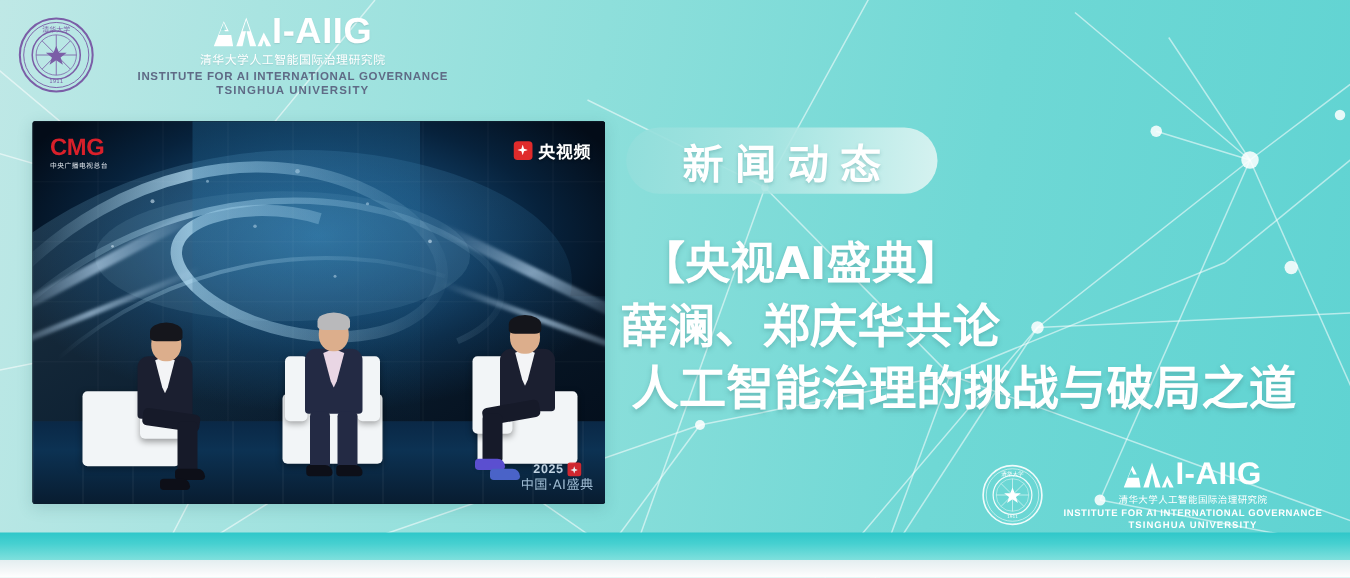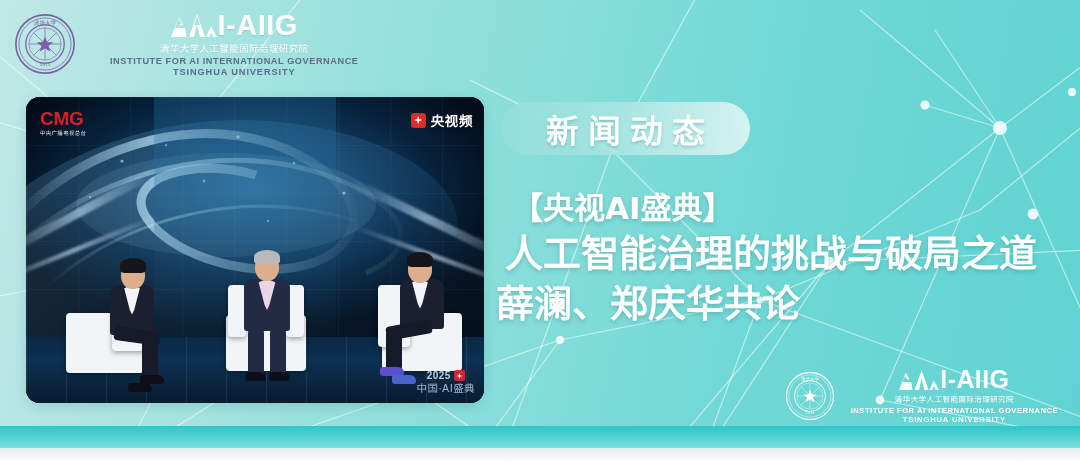--- a/index.html
+++ b/index.html
@@ -96,21 +96,21 @@
     font-weight: 600;
   }
 
   
   .video-card {
     position: absolute;
     left: 26px;
     top: 97px;
     width: 458px;
     height: 306px;
-    border-radius: 14px;
+    border-radius: 2px;
     overflow: hidden;
     box-shadow: 0 3px 12px rgba(40,90,100,.18);
     background: #05111f;
   }
   .stage {
     position: absolute;
     inset: 0;
     background:
       radial-gradient(ellipse 58% 46% at 50% 30%, #1c5f8f 0%, #113f66 38%, #07223c 68%, #030c18 100%),
       #030c18;
@@ -313,21 +313,21 @@
     top: 188px;
     width: 560px;
   }
   .hl-line {
     color: #ffffff;
     font-weight: 700;
     font-family: "DejaVu Sans", sans-serif;
     text-shadow: 0 2px 4px rgba(60,130,130,.38);
     white-space: nowrap;
   }
-  .hl1 { font-size: 31px; line-height: 1.32; }
+  .hl1 { font-size: 36px; line-height: 1.32; }
   .hl2 { font-size: 38px; line-height: 1.32; margin-left: -16px; }
   .hl3 { font-size: 38px; line-height: 1.32; margin-left: -7px; }
 
   
   .br-logo {
     position: absolute;
     right: 22px;
     bottom: 38px;
     display: flex;
     align-items: center;
@@ -553,22 +553,22 @@
       <div class="event-row2">中国·AI盛典</div>
     </div>
   </div>
 
   <div class="pill">
     <span class="pill-text">新闻动态</span>
   </div>
 
   <div class="headline">
     <div class="hl-line hl1">【央视AI盛典】</div>
+    <div class="hl-line hl2">薛澜、郑庆华共论</div>
     <div class="hl-line hl3">人工智能治理的挑战与破局之道</div>
-    <div class="hl-line hl2">薛澜、郑庆华共论</div>
   </div>
 
   <div class="br-logo">
     <svg class="br-seal" viewBox="0 0 100 100">
       <circle cx="50" cy="50" r="47" fill="none" stroke="#ffffff" stroke-width="2.6" stroke-opacity=".9"></circle>
       <circle cx="50" cy="50" r="42" fill="none" stroke="#ffffff" stroke-width="1.2" stroke-opacity=".75"></circle>
       <circle cx="50" cy="50" r="31" fill="none" stroke="#ffffff" stroke-width="2" stroke-opacity=".9"></circle>
       <circle cx="50" cy="50" r="26" fill="none" stroke="#ffffff" stroke-width="1" stroke-opacity=".7"></circle>
       <g stroke="#ffffff" stroke-width="1.1" stroke-opacity=".8">
         <line x1="50" y1="24" x2="50" y2="76"></line>

